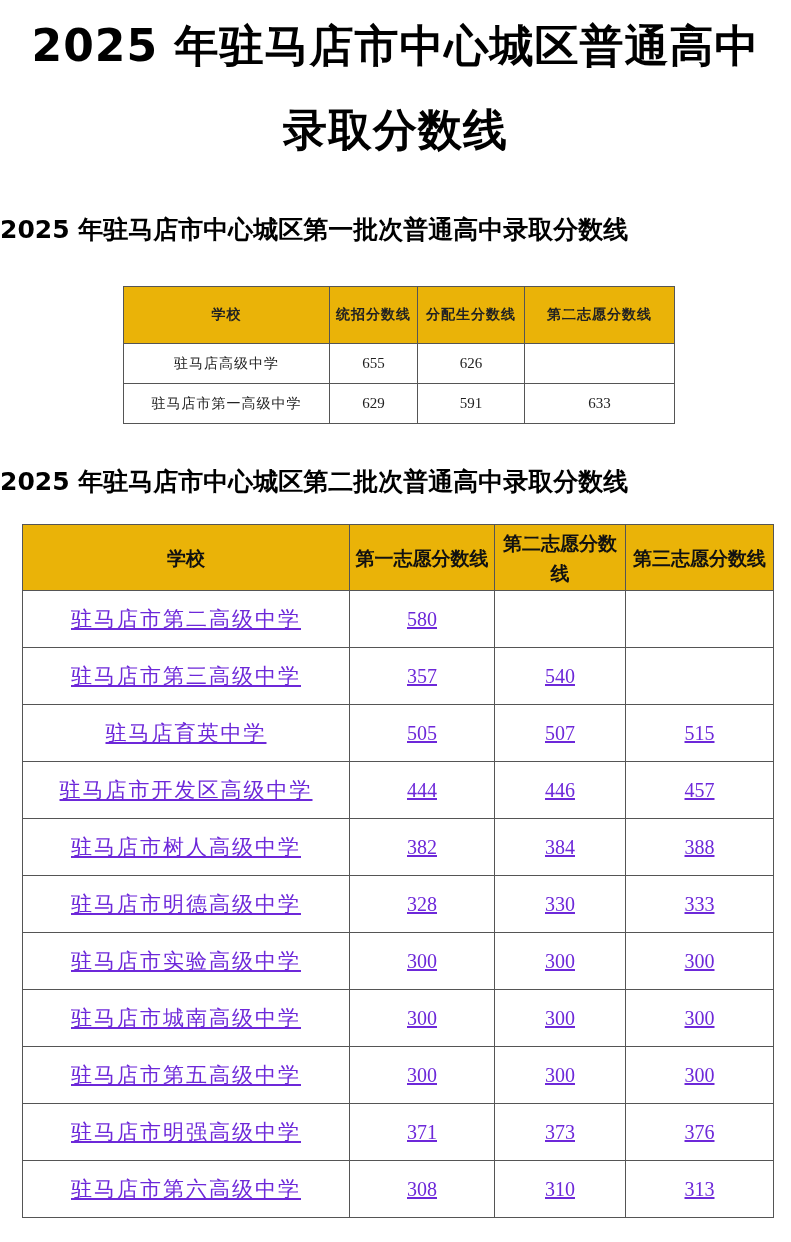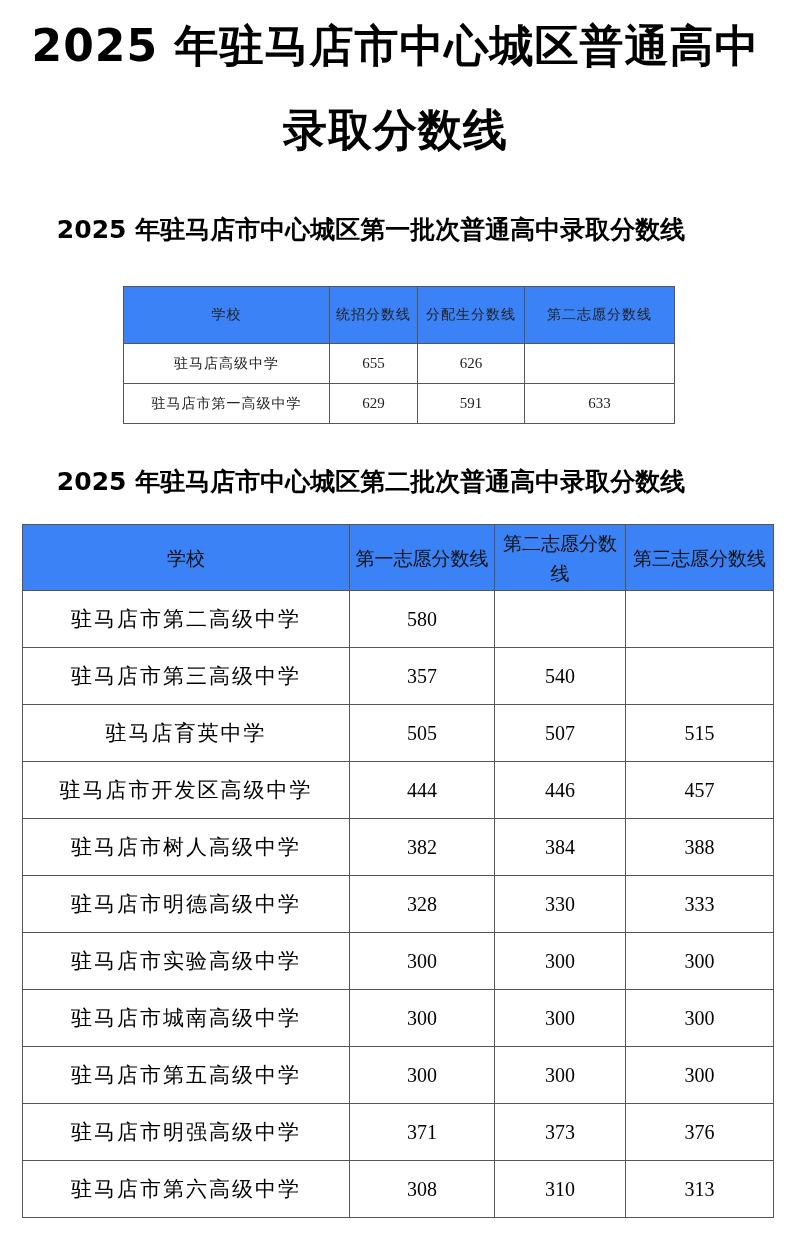--- a/index.html
+++ b/index.html
@@ -8,44 +8,44 @@
     font-family: "DejaVu Sans", "Liberation Sans", sans-serif; color: #111;
   }
   .main-title {
     position: absolute; left: 0; width: 791px; text-align: center;
     font-weight: bold; font-size: 44px; line-height: 1; letter-spacing: 1px;
     font-family: "DejaVu Sans", sans-serif; color: #000;
   }
   .main-title.l1 { top: 24px; }
   .main-title.l2 { top: 108px; }
   .sub-title {
-    position: absolute; left: 0; width: 742px; text-align: center;
+    position: absolute; left: 0; width: 742px; text-align: left;
     font-weight: bold; font-size: 25px; line-height: 1; color: #000;
     font-family: "DejaVu Sans", sans-serif;
   }
   .sub-title.s1 { top: 217px; }
   .sub-title.s2 { top: 469px; }
 
   table { position: absolute; border-collapse: collapse; table-layout: fixed; }
   td, th { border: 1px solid #555; text-align: center; vertical-align: middle; padding: 0; }
-  th { background: #3b82f6; font-weight: normal; }
+  th { background: #eab308; font-weight: bold; }
 
   #batch1-table { left: 123px; top: 286px; width: 551px; }
   #batch1-table th, #batch1-table td {
     font-family: "DejaVu Serif", "Liberation Serif", serif; font-size: 14px; color: #222;
   }
   #batch1-table th { height: 56px; letter-spacing: 1px; }
   #batch1-table td { height: 39px; letter-spacing: 1px; font-family: Liberation Serif, serif; }
 
   #batch2-table { left: 22px; top: 524px; width: 751px; }
   #batch2-table th {
     height: 65px; font-family: "DejaVu Sans", sans-serif; font-size: 19px; line-height: 30px; color: #111;
   }
   #batch2-table td {
-    height: 56px; font-family: "DejaVu Serif", "Liberation Serif", serif; font-size: 21px; color: #000000; letter-spacing: 2px;
+    height: 56px; font-family: "DejaVu Serif", "Liberation Serif", serif; font-size: 21px; color: #6d28d9; letter-spacing: 2px; text-decoration: underline;
   }
   #batch2-table td.num { letter-spacing: 0; font-family: "Liberation Serif", serif; font-size: 20px; }
   #batch1-table td.num { letter-spacing: 0; font-family: "Liberation Serif", serif; font-size: 15px; }
 </style>
 </head>
 <body>
 
 <div class="main-title l1">2025 年驻马店市中心城区普通高中</div>
 <div class="main-title l2">录取分数线</div>
 

